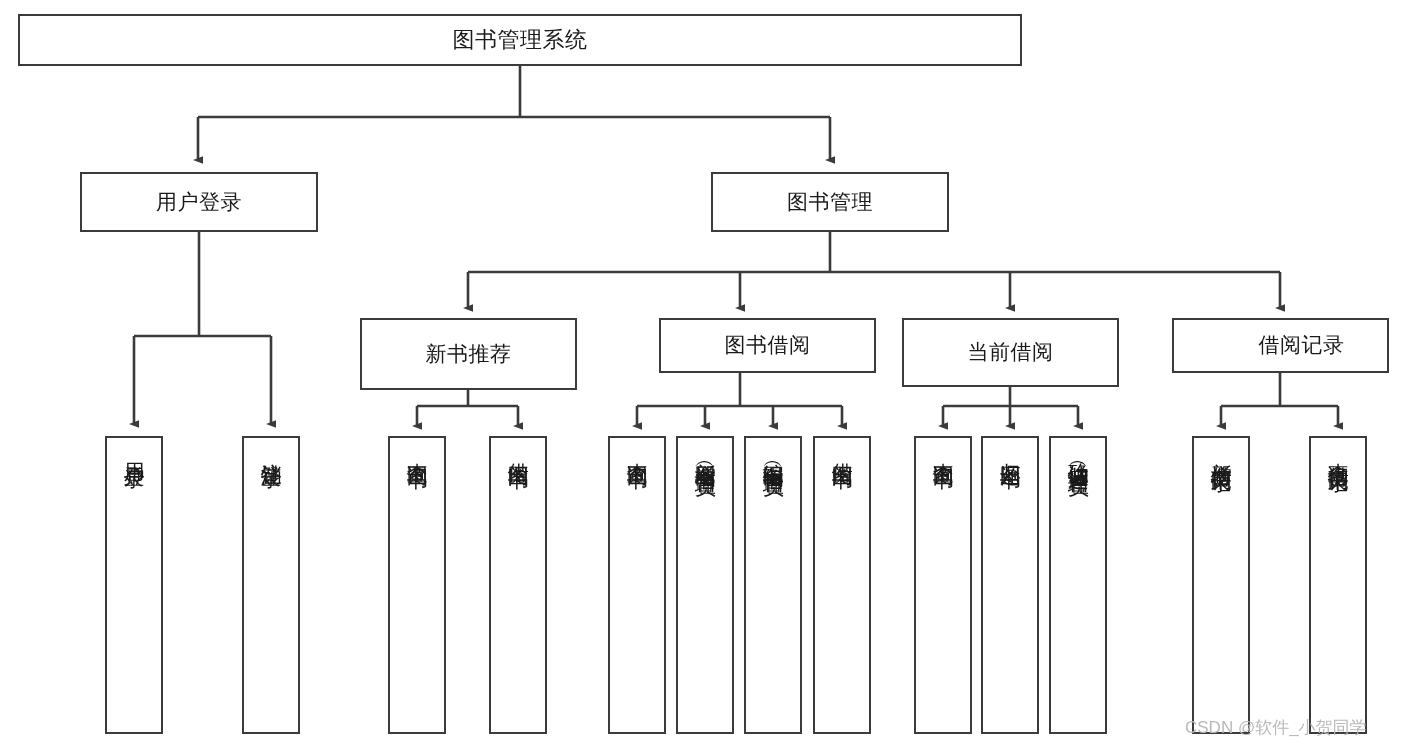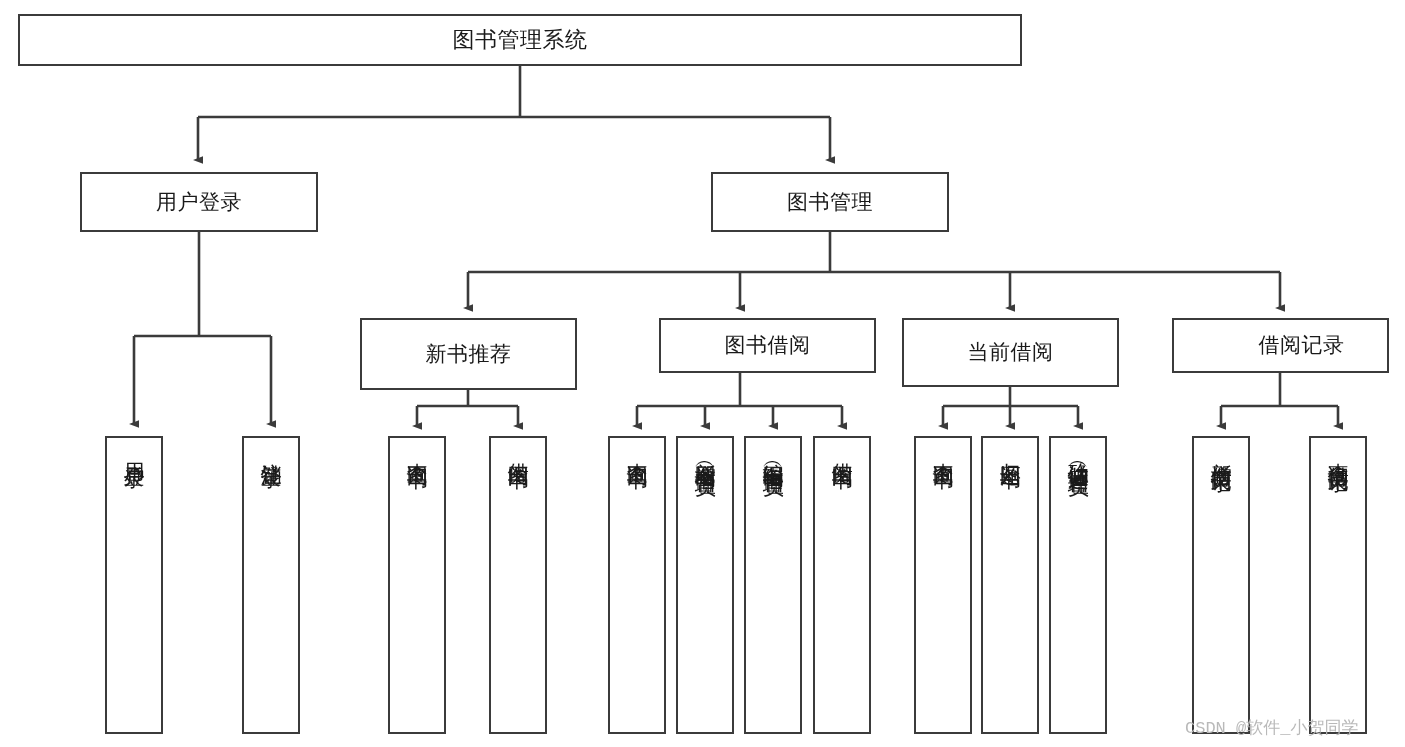--- a/index.html
+++ b/index.html
@@ -62,21 +62,21 @@
     white-space: nowrap;
   }
   .watermark {
     position: absolute;
     left: 1185px;
     top: 716px;
     font-size: 17px;
     color: #b9b9b9;
     white-space: nowrap;
     z-index: 6;
-    font-family: Liberation Mono, monospace;
+    font-family: Liberation Sans, sans-serif;
   }
 </style>
 </head>
 <body>
 
 <div id="diagram-root">
 
   <svg id="diagram-svg" viewBox="0 0 1405 747" xmlns="http://www.w3.org/2000/svg">
     <defs>
       <marker id="arrow" markerWidth="10" markerHeight="10" refX="4.2" refY="5" orient="auto" markerUnits="userSpaceOnUse">

